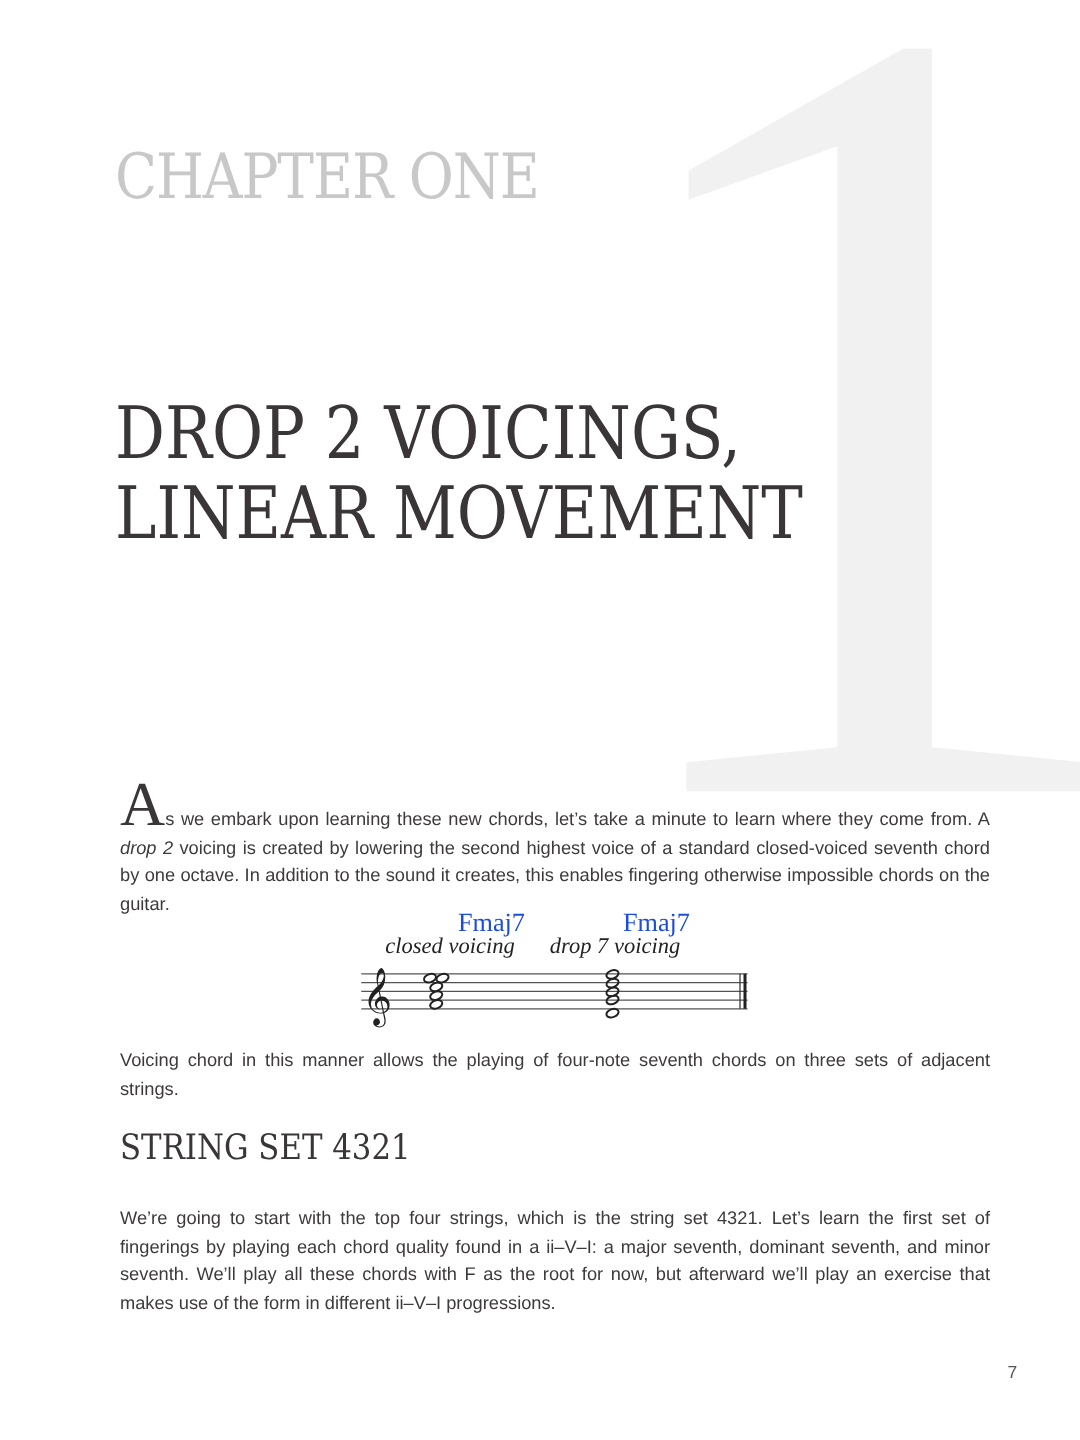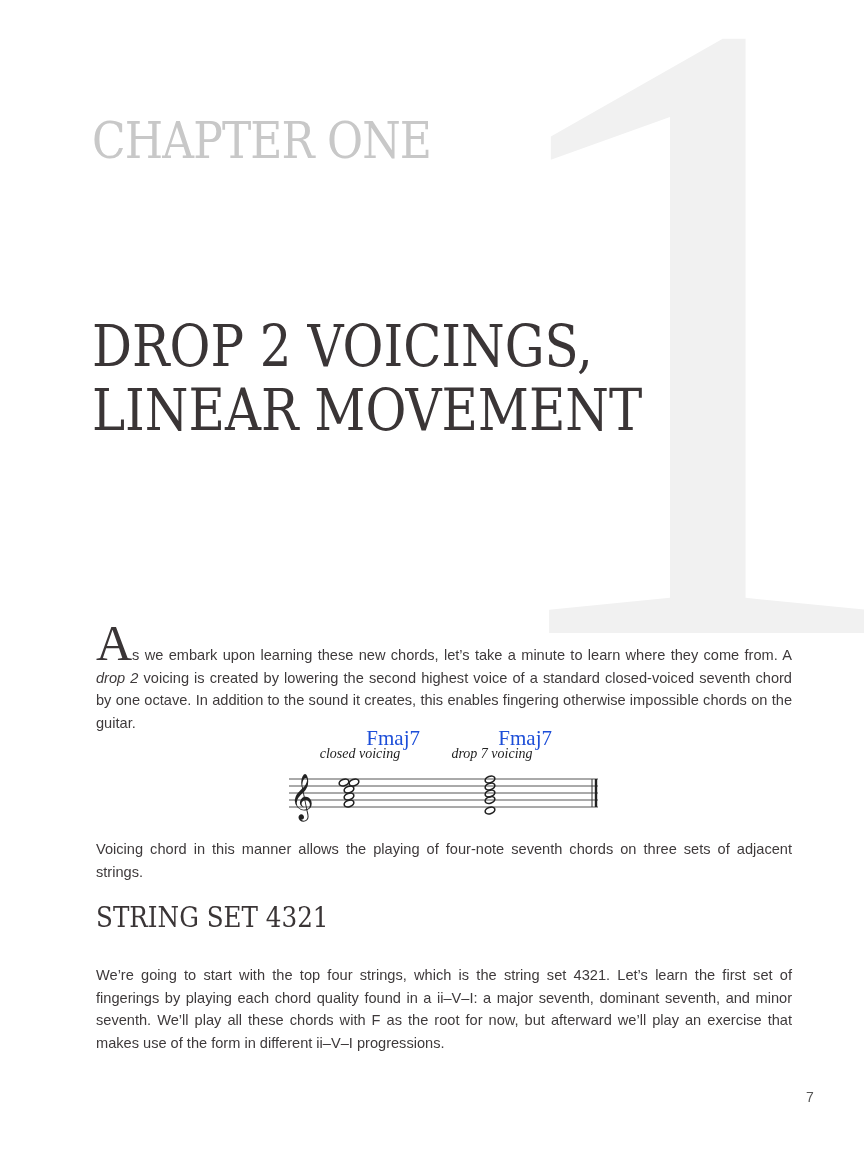--- a/index.html
+++ b/index.html
@@ -50,21 +50,21 @@
     font-family: "Liberation Sans", "DejaVu Sans", sans-serif;
     font-size: 14px; color: #555; z-index: 1;
   }
   .music-example { position: absolute; left: 285px; top: 726px; width: 320px; height: 100px; z-index: 1; }
   .chord-label {
     position: absolute; font-family: "Liberation Serif", "DejaVu Serif", serif;
     font-size: 21px; color: #1d4ed8; text-align: right; width: 120px;
   }
   .chord-sub {
     position: absolute; font-family: "Liberation Serif", "DejaVu Serif", serif;
-    font-size: 14px; font-style: italic; color: #222; text-align: center; width: 140px;
+    font-size: 18px; font-style: italic; color: #222; text-align: center; width: 140px;
   }
   .staff-svg { position: absolute; left: 0; top: 44px; }
 </style>
 </head>
 <body>
 
 <div class="big-numeral">1</div>
 
 <div class="chapter-label">CHAPTER ONE</div>
 

